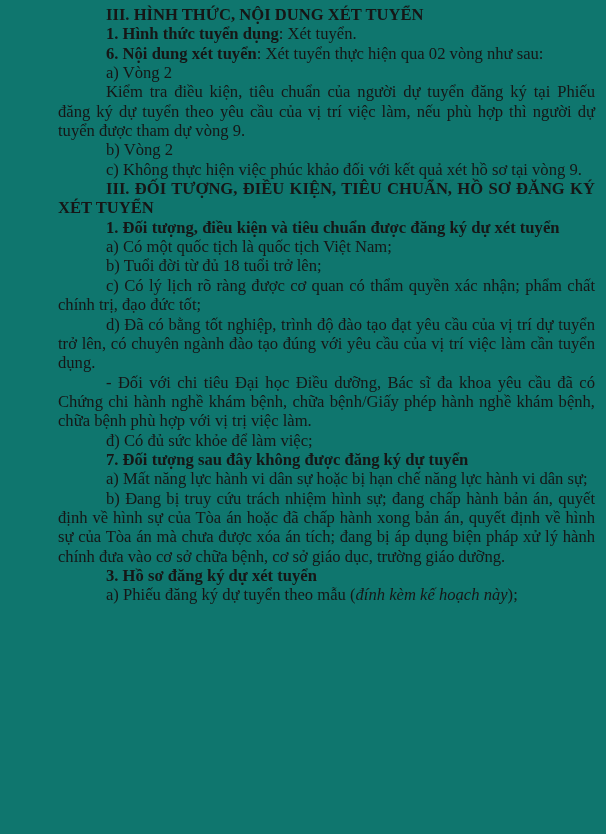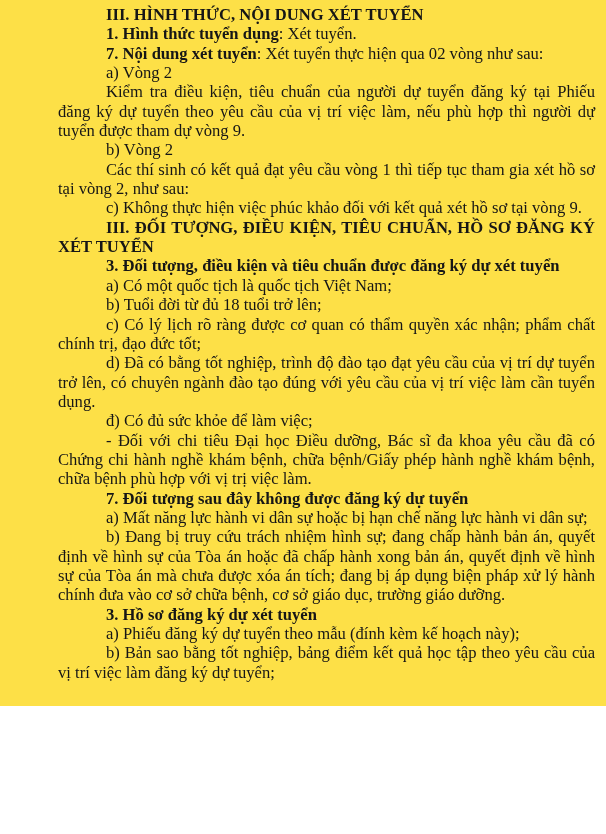--- a/index.html
+++ b/index.html
@@ -3,65 +3,63 @@
 <meta charset="utf-8">
 <style>
   html, body {
     margin: 0;
     padding: 0;
     background: #ffffff;
   }
   .page {
     position: relative;
     width: 606px;
-    height: 706px;
-    background: #fde047;
+    height: 834px;
+    background: #0f766e;
     overflow: hidden;
   }
   .doc {
     position: absolute;
     left: 58px;
     top: 0;
     width: 537px;
     padding-top: 5px;
     font-family: "Liberation Serif", "DejaVu Serif", serif;
     font-size: 16.6px;
     line-height: 19.35px;
     color: #161616;
     text-align: justify;
   }
   .doc p {
     margin: 0;
     padding: 0;
     text-indent: 48px;
   }
   .b { font-weight: bold; }
-  .i { }
+  .i { font-style: italic; }
 </style>
 </head>
 <body>
 
 <div class="page">
   <div class="doc">
       <p><span class="b">III. HÌNH THỨC, NỘI DUNG XÉT TUYỂN</span></p>
       <p><span class="b">1. Hình thức tuyển dụng</span><span>: Xét tuyển.</span></p>
-      <p><span class="b">7. Nội dung xét tuyển</span><span>: Xét tuyển thực hiện qua 02 vòng như sau:</span></p>
+      <p><span class="b">6. Nội dung xét tuyển</span><span>: Xét tuyển thực hiện qua 02 vòng như sau:</span></p>
       <p><span>a) Vòng 2</span></p>
       <p><span>Kiểm tra điều kiện, tiêu chuẩn của người dự tuyển đăng ký tại Phiếu đăng ký dự tuyển theo yêu cầu của vị trí việc làm, nếu phù hợp thì người dự tuyển được tham dự vòng 9.</span></p>
       <p><span>b) Vòng 2</span></p>
-      <p><span>Các thí sinh có kết quả đạt yêu cầu vòng 1 thì tiếp tục tham gia xét hồ sơ tại vòng 2, như sau:</span></p>
       <p><span>c) Không thực hiện việc phúc khảo đối với kết quả xét hồ sơ tại vòng 9.</span></p>
       <p><span class="b">III. ĐỐI TƯỢNG, ĐIỀU KIỆN, TIÊU CHUẨN, HỒ SƠ ĐĂNG KÝ XÉT TUYỂN</span></p>
-      <p><span class="b">3. Đối tượng, điều kiện và tiêu chuẩn được đăng ký dự xét tuyển</span></p>
+      <p><span class="b">1. Đối tượng, điều kiện và tiêu chuẩn được đăng ký dự xét tuyển</span></p>
       <p><span>a) Có một quốc tịch là quốc tịch Việt Nam;</span></p>
       <p><span>b) Tuổi đời từ đủ 18 tuổi trở lên;</span></p>
       <p><span>c) Có lý lịch rõ ràng được cơ quan có thẩm quyền xác nhận; phẩm chất chính trị, đạo đức tốt;</span></p>
       <p><span>d) Đã có bằng tốt nghiệp, trình độ đào tạo đạt yêu cầu của vị trí dự tuyển trở lên, có chuyên ngành đào tạo đúng với yêu cầu của vị trí việc làm cần tuyển dụng.</span></p>
+      <p><span>- Đối với chi tiêu Đại học Điều dưỡng, Bác sĩ đa khoa yêu cầu đã có Chứng chi hành nghề khám bệnh, chữa bệnh/Giấy phép hành nghề khám bệnh, chữa bệnh phù hợp với vị trị việc làm.</span></p>
       <p><span>đ) Có đủ sức khỏe để làm việc;</span></p>
-      <p><span>- Đối với chi tiêu Đại học Điều dưỡng, Bác sĩ đa khoa yêu cầu đã có Chứng chi hành nghề khám bệnh, chữa bệnh/Giấy phép hành nghề khám bệnh, chữa bệnh phù hợp với vị trị việc làm.</span></p>
       <p><span class="b">7. Đối tượng sau đây không được đăng ký dự tuyển</span></p>
       <p><span>a) Mất năng lực hành vi dân sự hoặc bị hạn chế năng lực hành vi dân sự;</span></p>
       <p><span>b) Đang bị truy cứu trách nhiệm hình sự; đang chấp hành bản án, quyết định về hình sự của Tòa án hoặc đã chấp hành xong bản án, quyết định về hình sự của Tòa án mà chưa được xóa án tích; đang bị áp dụng biện pháp xử lý hành chính đưa vào cơ sở chữa bệnh, cơ sở giáo dục, trường giáo dưỡng.</span></p>
       <p><span class="b">3. Hồ sơ đăng ký dự xét tuyển</span></p>
       <p><span>a) Phiếu đăng ký dự tuyển theo mẫu (</span><span class="i">đính kèm kế hoạch này</span><span>);</span></p>
-      <p><span>b) Bản sao bằng tốt nghiệp, bảng điểm kết quả học tập theo yêu cầu của vị trí việc làm đăng ký dự tuyển;</span></p>
     </div>
 </div>
 
 </body></html>

